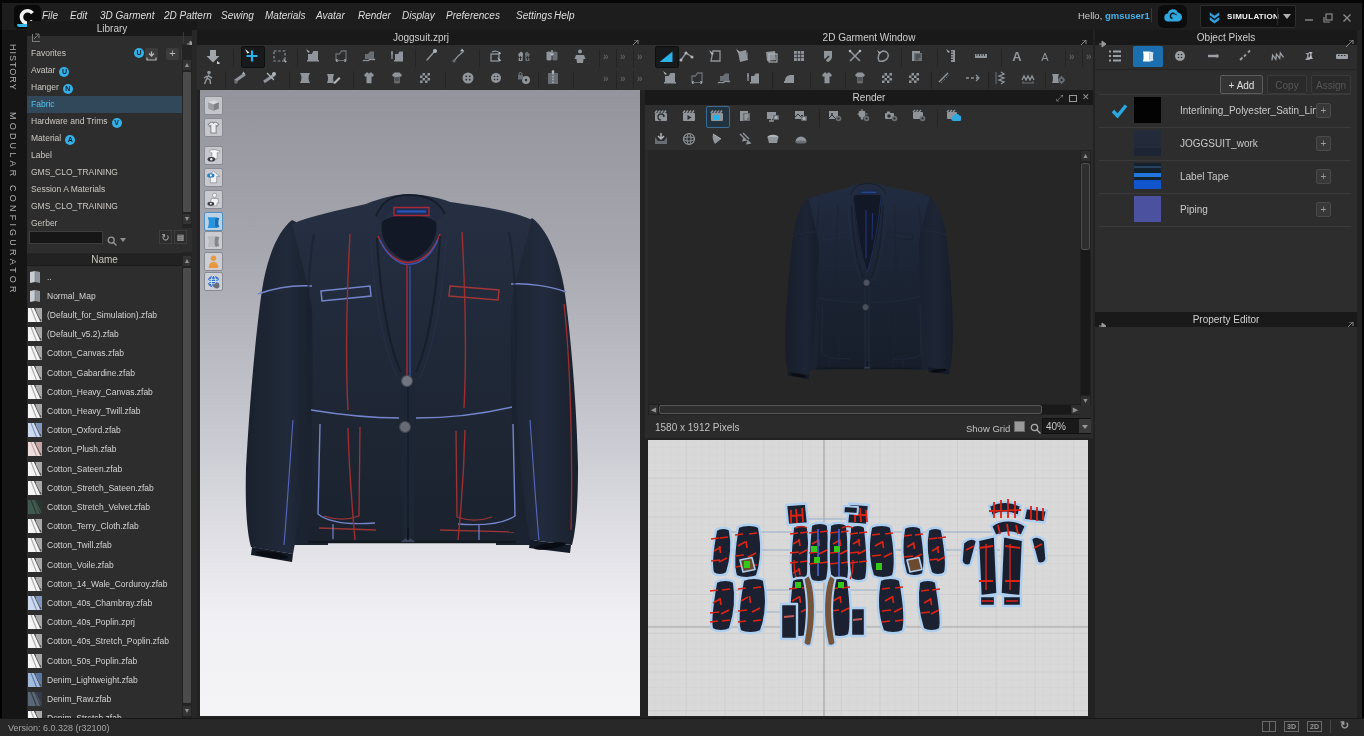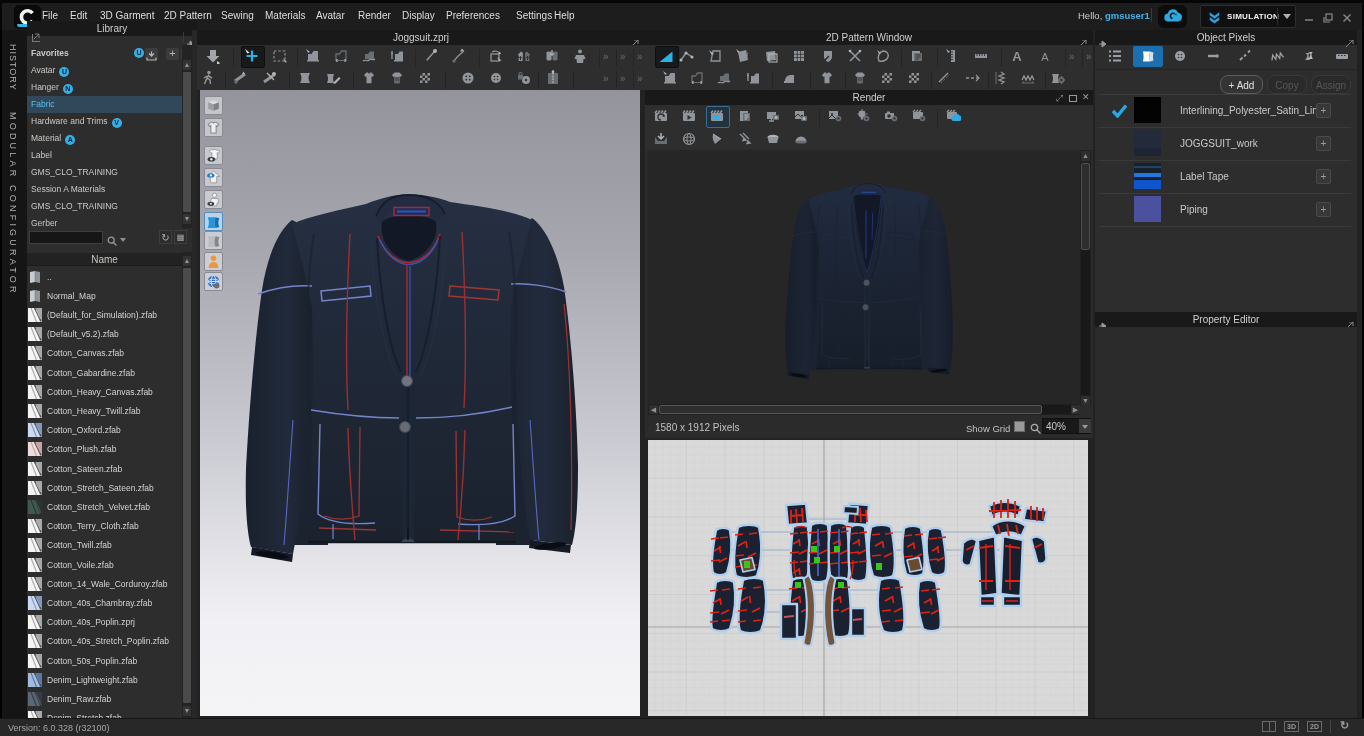--- a/index.html
+++ b/index.html
@@ -2,21 +2,21 @@
 <html><head>
 <meta charset="utf-8">
 <style>
 * { margin:0; padding:0; box-sizing:border-box; }
 html,body { width:1364px; height:736px; overflow:hidden; background:#000; }
 body { font-family:"Liberation Sans", sans-serif; position:relative; }
 .abs { position:absolute; }
 #menubar { left:0; top:0; width:1364px; height:30px; background:#1d1d1d; border-top:3px solid #060606; border-left:2px solid #060606; border-right:2px solid #060606; }
 #logo { left:14px; top:5px; width:27px; height:24px; background:#0a0a0a; border-radius:5px; }
 #logo .bar { position:absolute; left:3px; bottom:2px; width:21px; height:3px; background:#35b6e9; border-radius:1px 1px 3px 3px; }
-.menu { top:2px; height:28px; line-height:28px; color:#dedede; font-size:10px; }
+.menu { top:2px; height:28px; line-height:28px; color:#dedede; font-size:10px;font-style:italic; }
 #hello { top:2px; height:28px; line-height:28px; font-size:9.5px; color:#cccccc; }
 #hello b { color:#45b1e8; font-weight:bold; }
 #cloudbtn { left:1158px; top:5px; width:29px; height:23px; background:#0c0c0c; border-radius:6px; }
 #simbox { left:1200px; top:5px; width:96px; height:23px; background:#101010; border:1px solid #2e2e2e; border-radius:2px; }
 #lstrip { left:2px; top:30px; width:25px; height:688px; background:#151515; }
 .vtext { position:absolute; left:8px; writing-mode:vertical-rl; font-size:9px; color:#b2b2b2; letter-spacing:2.5px; }
 .ptitle { background:#191919; color:#cfcfcf; font-size:10px; text-align:center; line-height:15px; height:15px; }
 #library { left:27px; top:30px; width:170px; height:688px; background:#2d2d2d; }
 .treerow { position:absolute; left:0; width:155px; height:17px; line-height:17px; color:#ccc9c4; font-size:8.5px; padding-left:4px; }
 .badge { display:inline-block; width:10px; height:10px; background:#35b0e6; border-radius:50%; color:#10202c; font-size:7px; font-weight:bold; line-height:10px; text-align:center; vertical-align:-1px; margin-left:4px; }
@@ -34,21 +34,21 @@
 #w3d-title { left:197px; top:30px; width:448px; }
 #w3d-tbar { left:197px; top:45px; width:448px; height:45px; }
 #vp3d { left:200px; top:90px; width:440px; height:626px; background:linear-gradient(#94949c,#a6a6ae 25%,#c9c9d1 55%,#f1f1f5 85%,#f4f4f6); }
 .l3icon { position:absolute; left:4px; width:19px; height:19px; background:rgba(235,235,240,0.55); border:1px solid #8a8a92; border-radius:2px; }
 #w2d-title { left:645px; top:30px; width:448px; }
 #w2d-tbar { left:645px; top:45px; width:448px; height:45px; }
 #render { left:645px; top:90px; width:448px; height:348px; background:#2b2b2b; }
 #rvp { left:648px; top:150px; width:432px; height:255px; background:#262626; }
 #canvas2d { left:648px; top:440px; width:440px; height:276px; background:#d9d9d9; }
 #obrowser { left:1095px; top:30px; width:262px; height:688px; background:#2d2d2d; }
-.obtn { position:absolute; top:0; height:19px; font-size:10px; text-align:center; border-radius:8px; }
+.obtn { position:absolute; top:0; height:19px; font-size:10px; text-align:center; border-radius:2px; }
 .obrow { position:absolute; left:0; width:262px; height:33px; }
 .obrow .sw2 { position:absolute; left:39px; top:3px; width:27px; height:26px; }
 .obrow .lbl { position:absolute; left:85px; top:0; line-height:33px; font-size:10px; color:#c9c9c9; }
 .obrow .plus { position:absolute; left:221px; top:9px; width:15px; height:15px; background:#383838; border:1px solid #4a4a4a; border-radius:2px; color:#9a9a9a; font-size:10px; line-height:13px; text-align:center; }
 .obsep { position:absolute; left:4px; width:252px; height:1px; background:#3a3a3a; }
 #statusbar { left:0px; top:718px; width:1364px; height:18px; background:#282828; border-top:1px solid #161616; color:#a6a6a6; font-size:9px; }
 </style>
 </head>
 <body>
 <div class="abs" style="left:2px; top:30px; width:1360px; height:688px; background:#222222;"></div>
@@ -104,21 +104,21 @@
 <div class="abs" style="left:32px; top:34px; width:8px; height:8px; border:1px solid #7a7a7a; border-top:none; border-right:none;">
     <svg width="8" height="8" viewBox="0 0 8 8" style="position:absolute;left:-1px;top:-1px;">
       <path d="M2 6 L7 1 M7 1 h-4 M7 1 v4" stroke="#7a7a7a" stroke-width="1"></path>
     </svg>
   </div>
 <div class="abs" style="left:183px; top:32px; width:1px; height:11px; background:#3a3a3a;"></div>
 <div class="abs" style="left:187px; top:34px;"><svg width="9" height="8" viewBox="0 0 9 8">
       <path d="M0 4 h3 M3 1 l4 3 -4 3 z" fill="#9a9a9a" stroke="#9a9a9a"></path>
     </svg></div>
 <div class="abs" id="librows" style="left:27px; top:45px; width:170px; height:183px;">
-    <div class="treerow" style="top:0px;font-weight:bold;">Favorites</div>
+    <div class="treerow" style="top:0px;">Favorites</div>
     <div class="treerow" style="top:17px;">Avatar<span class="badge">U</span></div>
     <div class="treerow" style="top:34px;">Hanger<span class="badge">N</span></div>
     <div class="treerow sel" style="top:51px;">Fabric</div>
     <div class="treerow" style="top:68px;">Hardware and Trims<span class="badge">V</span></div>
     <div class="treerow" style="top:85px;">Material<span class="badge">A</span></div>
     <div class="treerow" style="top:102px;">Label</div>
     <div class="treerow" style="top:119px;">GMS_CLO_TRAINING</div>
     <div class="treerow" style="top:136px;">Session A Materials</div>
     <div class="treerow" style="top:153px;">GMS_CLO_TRAINING</div>
     <div class="treerow" style="top:170px;">Gerber</div>
@@ -660,21 +660,21 @@
         <path d="M3.5 14 c0-3.5 2-5.5 4.5-5.5 s4.5 2 4.5 5.5 z" fill="#e8993f"></path>
       </svg></div>
     <div class="l3icon" style="top:182px;"><svg width="17" height="17" viewBox="0 0 16 16">
         <circle cx="8" cy="8" r="5.5" fill="#3a70c8"></circle>
         <ellipse cx="8" cy="8" rx="5.5" ry="2.1" fill="none" stroke="#cfe2f4" stroke-width="0.9"></ellipse>
         <ellipse cx="8" cy="8" rx="2.1" ry="5.5" fill="none" stroke="#cfe2f4" stroke-width="0.9"></ellipse>
         <path d="M2.5 8 h11" stroke="#cfe2f4" stroke-width="0.9"></path>
         <circle cx="11" cy="12" r="2.6" fill="#6a6e73"></circle>
       </svg></div>
   </div>
-<div class="abs ptitle" id="w2d-title">2D Pattern Window</div>
+<div class="abs ptitle" id="w2d-title">2D Garment Window</div>
 <div class="abs" style="left:1078px; top:34px;"><svg width="9" height="8" viewBox="0 0 9 8">
       <path d="M1 7 L8 0 M8 0 h-4 M8 0 v4" stroke="#8a8a8a" stroke-width="1" fill="none"></path>
     </svg></div>
 <div class="abs tbar" id="w2d-tbar"></div>
 <div class="abs" style="left:655px; top:46px; width:24px; height:22px; background:#17191b; border:1px solid #0e0f10; border-radius:2px;"></div>
 <div class="ticon" style="left:658px; top:48px;"><svg width="16" height="16" viewBox="0 0 16 16">
       <path d="M1.5 14 L14.5 14 L14.5 3.5 Z" fill="#29b2e8"></path>
     </svg></div>
 <div class="ticon" style="left:679px; top:48px;"><svg width="16" height="16" viewBox="0 0 16 16">
       <path d="M2 12 L7 5 L13 9" stroke="#8f959a" stroke-width="1.4" fill="none"></path>

